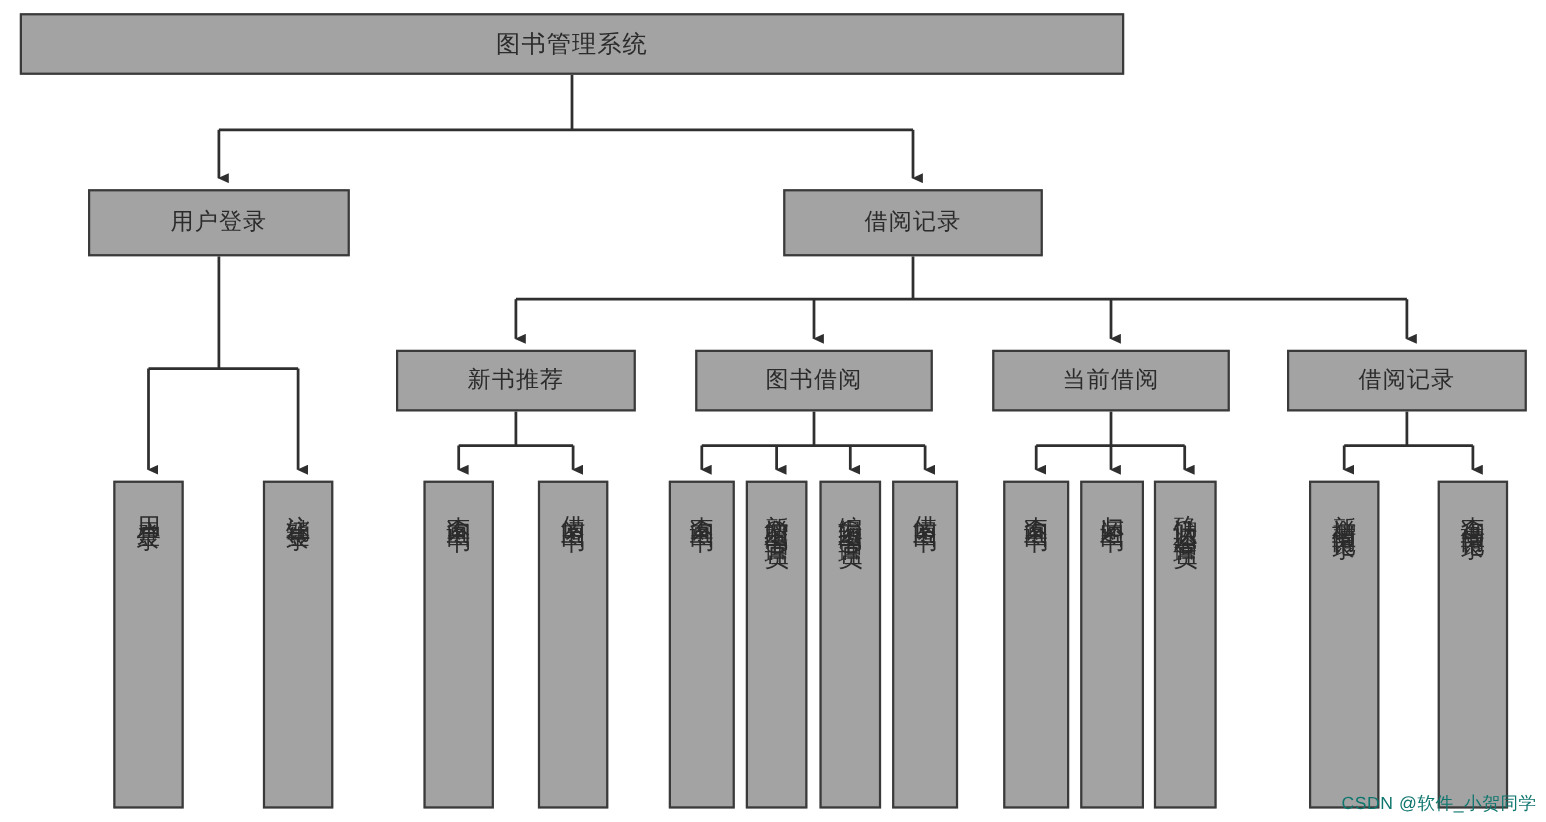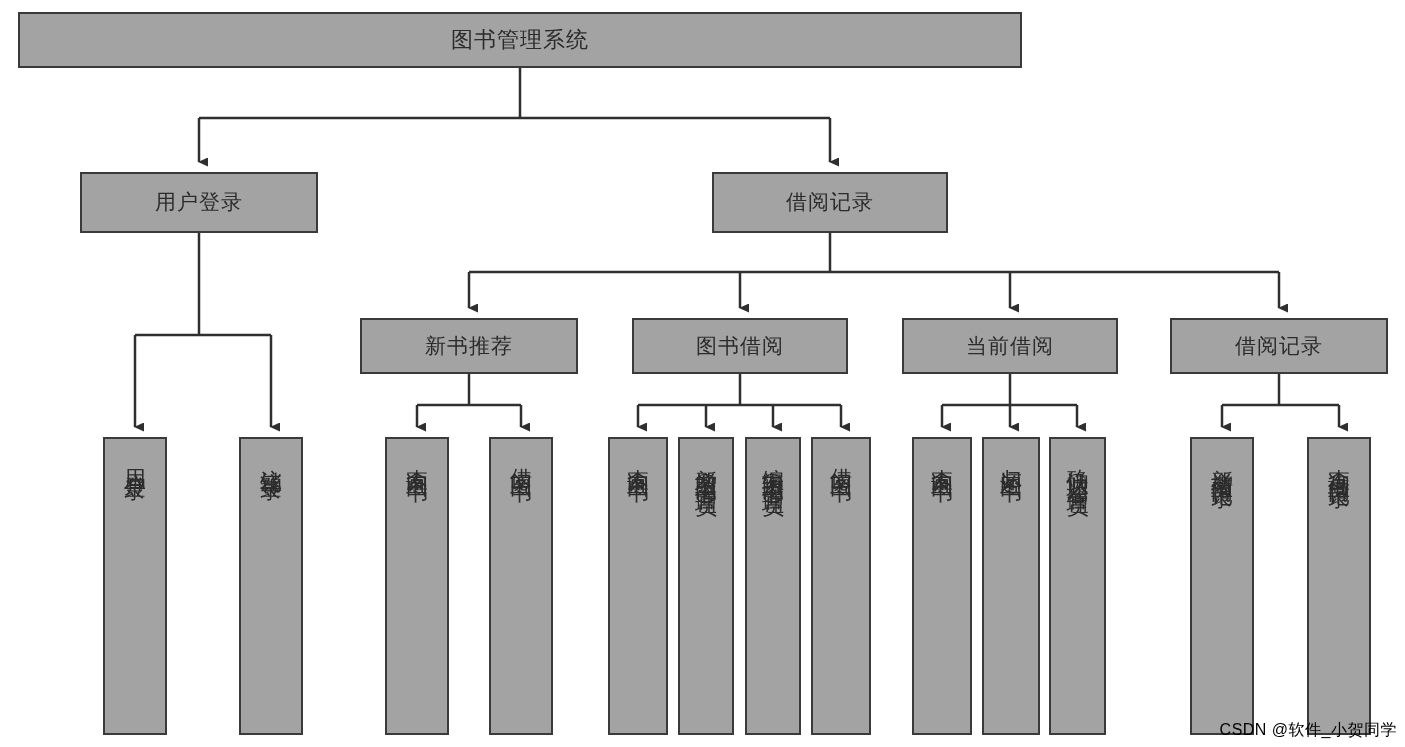--- a/index.html
+++ b/index.html
@@ -61,21 +61,21 @@
     text-orientation: upright;
     font-size: 22px;
     letter-spacing: 4px;
     line-height: 1;
   }
   .watermark {
     position: absolute;
     right: 8px;
     bottom: 6px;
     font-size: 16px;
-    color: #000000;
+    color: #0f766e;
     letter-spacing: 0.5px;
     z-index: 5;
     white-space: nowrap;
   }
 </style>
 </head>
 <body>
 
 <div id="canvas">
 

